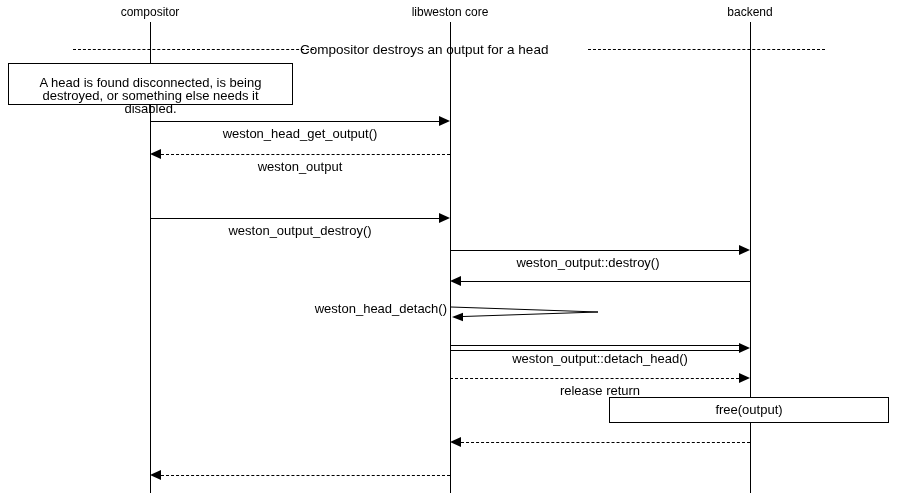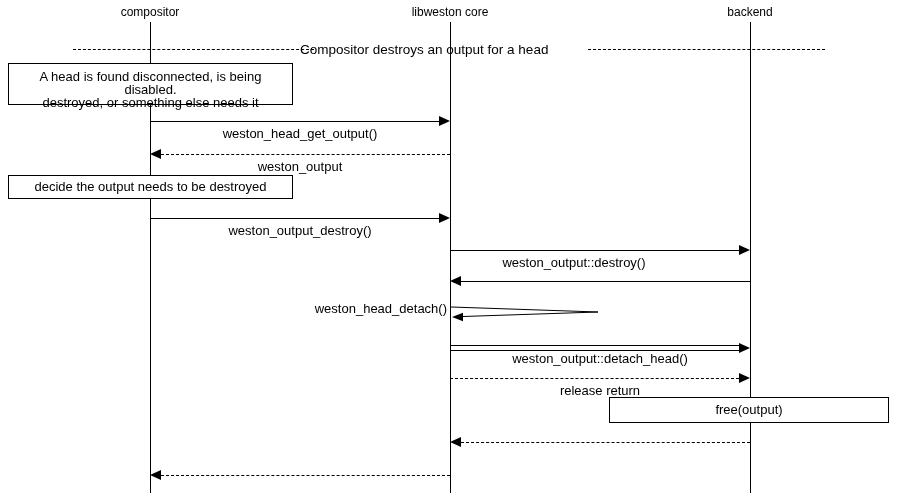--- a/index.html
+++ b/index.html
@@ -59,43 +59,40 @@
   <div class="participant" style="left:650px">backend</div>
 
   <div class="lifeline" style="left:150px"></div>
   <div class="lifeline" style="left:450px"></div>
   <div class="lifeline" style="left:750px"></div>
 
   <div class="divider-seg" style="left:73px;width:241px"></div>
   <div class="divider-seg" style="left:588px;width:237px"></div>
   <div class="divider-label">Compositor destroys an output for a head</div>
 
-  <div class="note" style="left:8px;top:63px;width:285px;height:42px;padding-top:6px">
+  <div class="note" style="left:8px;top:63px;width:285px;height:42px;padding-top:12px">
     <div class="nline">A head is found disconnected, is being</div>
+    <div class="nline">destroyed, or something else needs it</div>
     <div class="nline">disabled.</div>
-    <div class="nline">destroyed, or something else needs it</div>
   </div>
 
   <div class="msg-label" style="left:150px;width:300px;top:106px">weston_head_get_output()</div>
   <div class="line" style="left:150px;top:121px;width:289px"></div>
   <div class="arr-r" style="left:439px;top:116px"></div>
 
   <div class="msg-label" style="left:150px;width:300px;top:139px">weston_output</div>
   <div class="dline" style="left:161px;top:154px;width:289px"></div>
   <div class="arr-l" style="left:150px;top:149px"></div>
 
-  <div class="note" style="left:8px;top:175px;width:285px;height:24px">
-    <div class="nline" style="line-height:22px">decide the output needs to be destroyed</div>
-  </div>
 
   <div class="msg-label" style="left:150px;width:300px;top:203px">weston_output_destroy()</div>
   <div class="line" style="left:150px;top:218px;width:289px"></div>
   <div class="arr-r" style="left:439px;top:213px"></div>
 
-  <div class="msg-label" style="left:424px;width:300px;top:235px">weston_output::destroy()</div>
+  <div class="msg-label" style="left:438px;width:300px;top:235px">weston_output::destroy()</div>
   <div class="line" style="left:450px;top:250px;width:289px"></div>
   <div class="arr-r" style="left:739px;top:245px"></div>
 
   <div class="line" style="left:461px;top:281px;width:289px"></div>
   <div class="arr-l" style="left:450px;top:276px"></div>
 
   <div class="selfmsg-label">weston_head_detach()</div>
   <svg class="selfmsg-svg" width="152" height="22" viewBox="0 0 152 22">
     <path d="M1,7 L148,12 L13,16.5" fill="none" stroke="#000" stroke-width="1"></path>
     <polygon points="2,17 13,12.8 13,21.2" fill="#000"></polygon>

